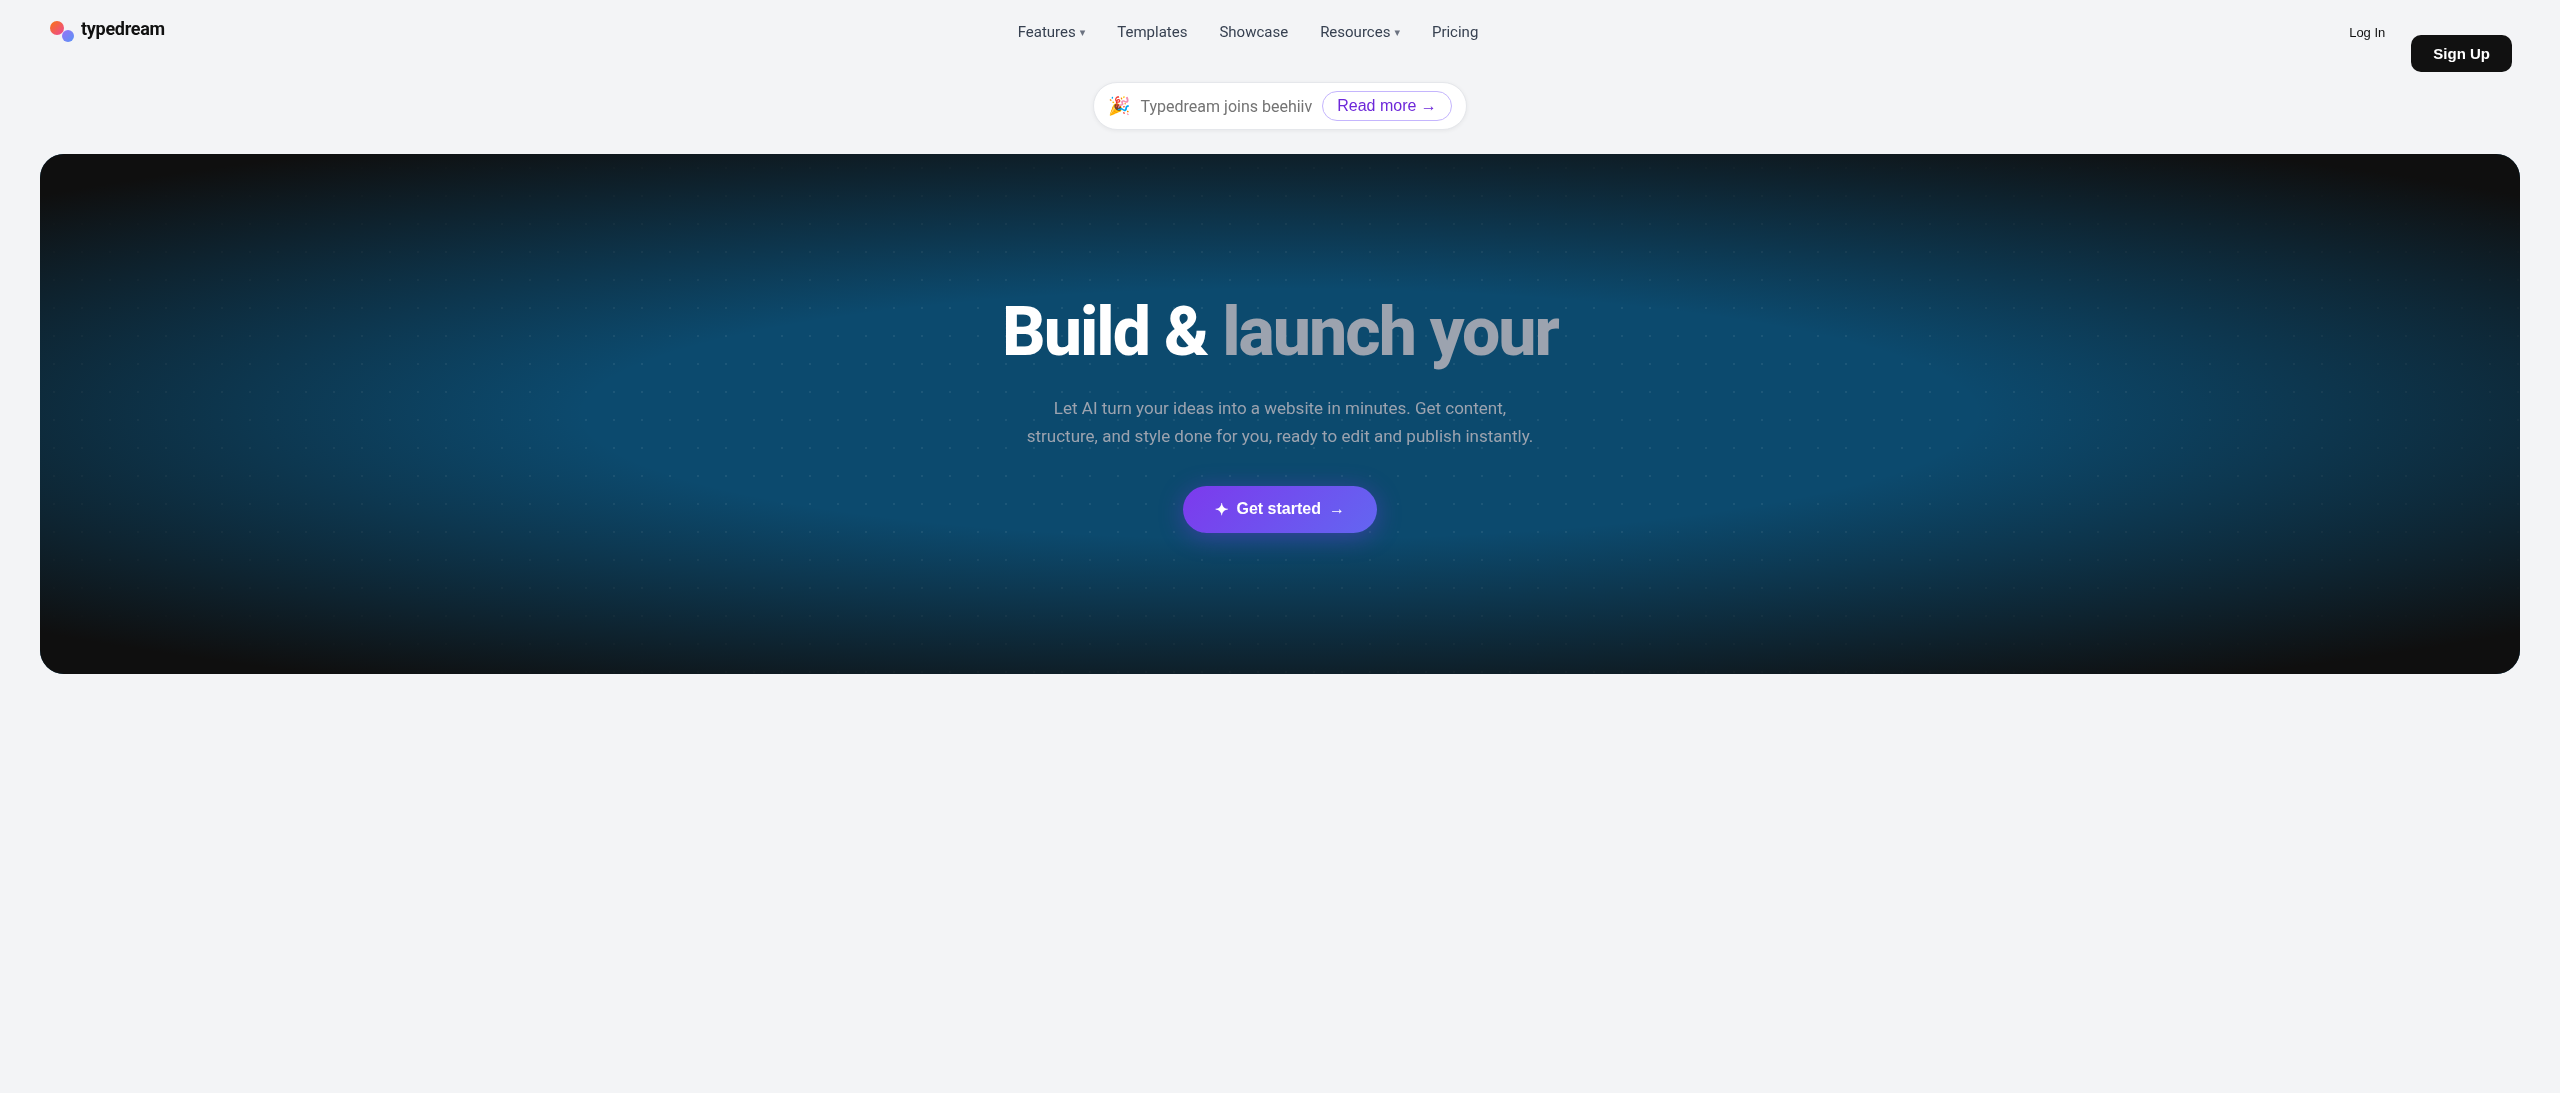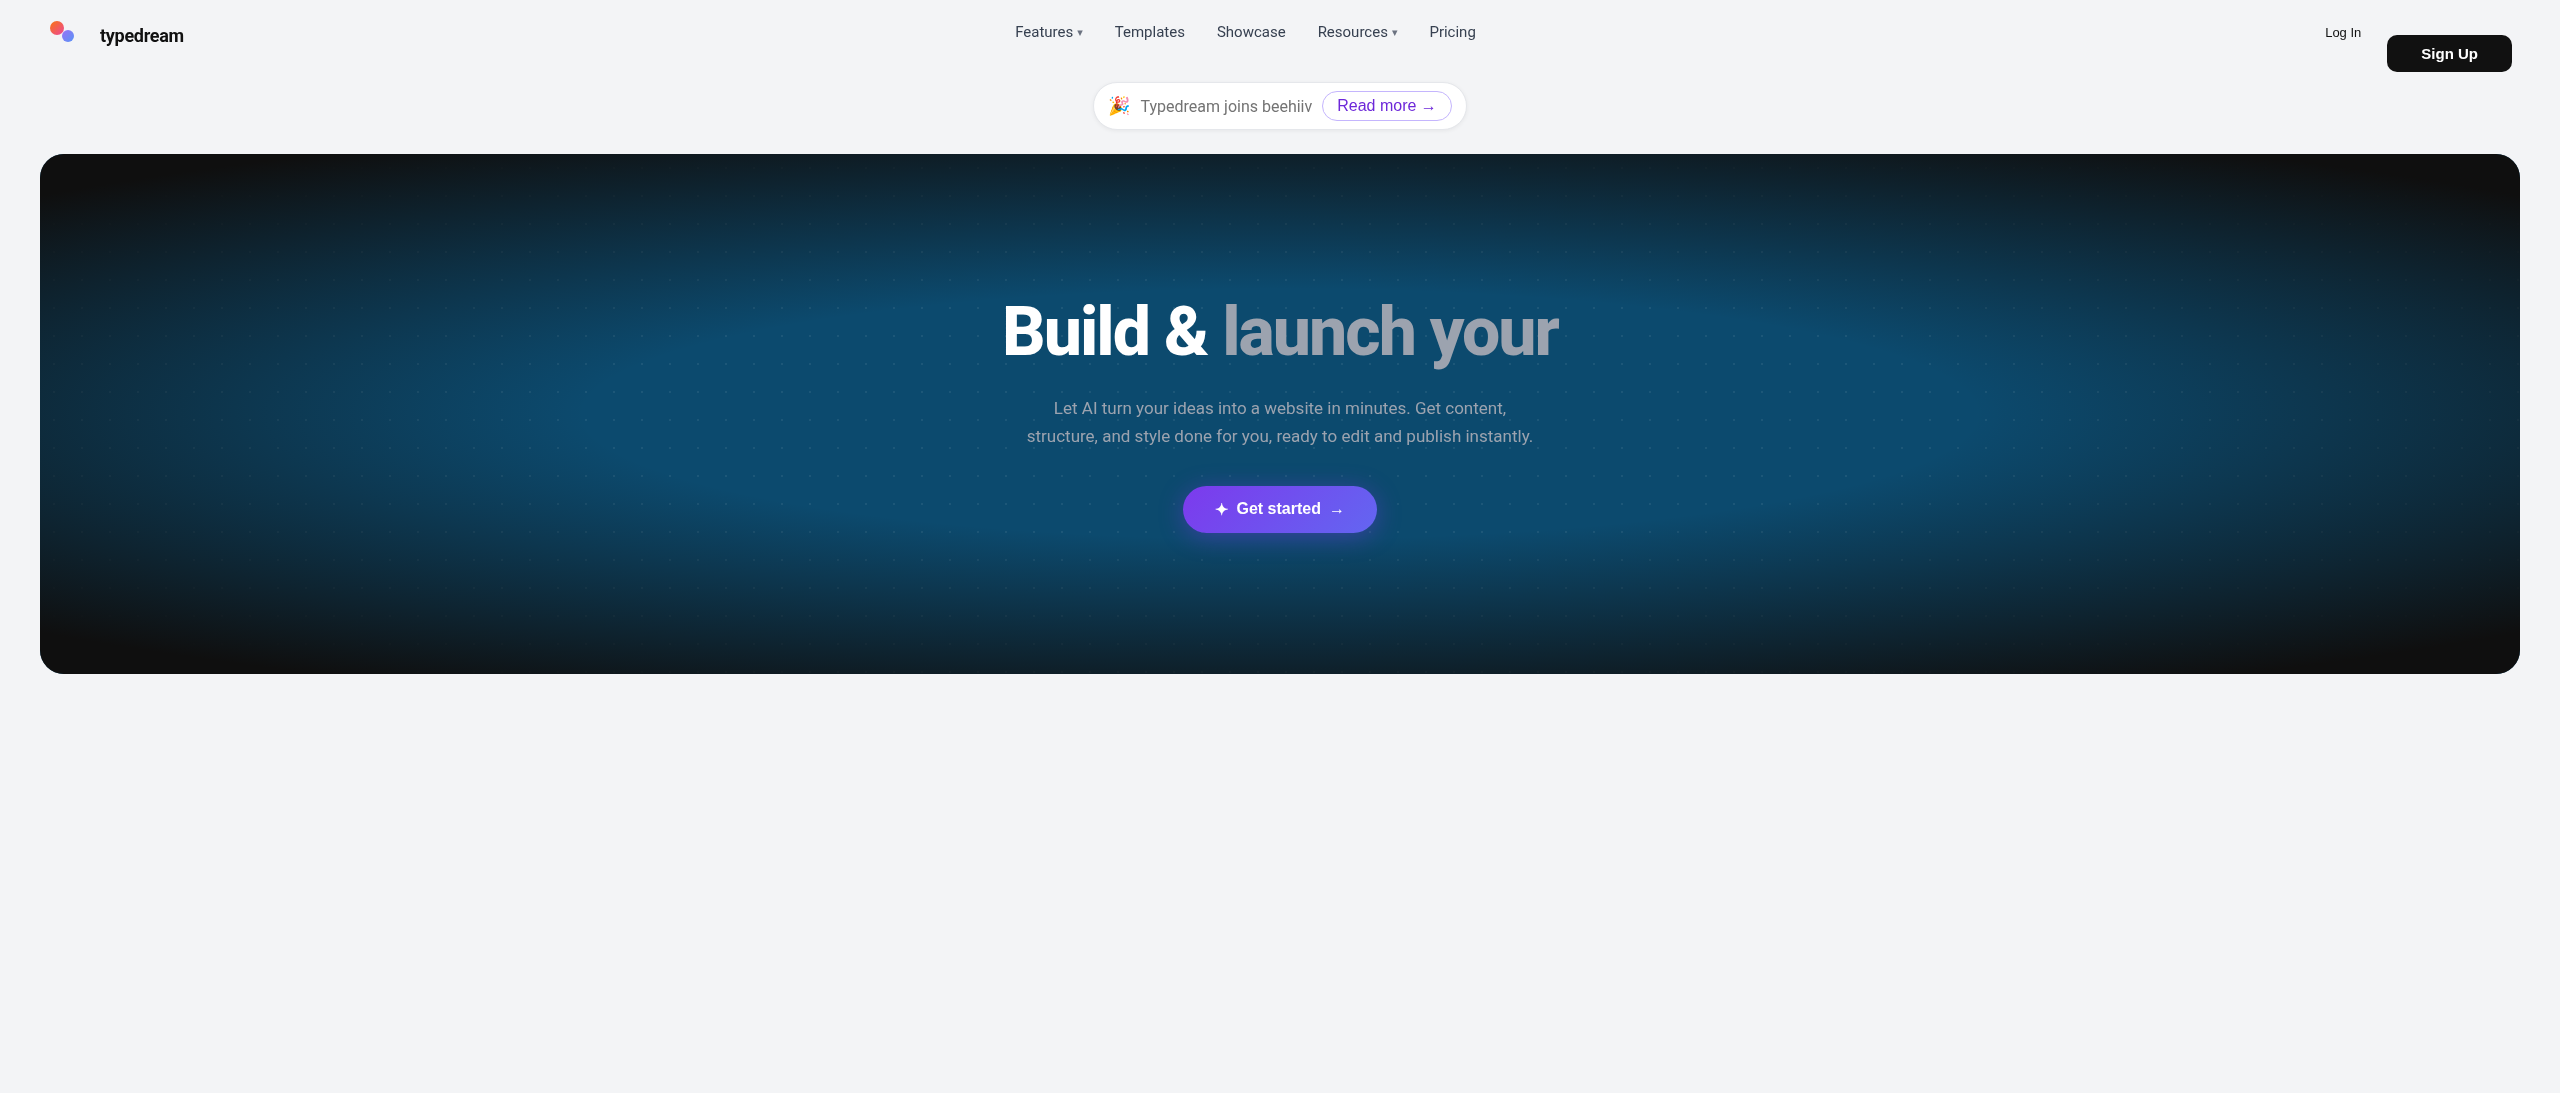--- a/index.html
+++ b/index.html
@@ -18,22 +18,22 @@
       justify-content: space-between;
       padding: 0 48px;
       height: 64px;
       background: #f3f4f6;
       position: relative;
       z-index: 10;
     }
 
     .nav-logo {
       display: flex;
-      align-items: flex-end;
-      gap: 24px;
+      align-items: flex-start;
+      gap: 5px;
       cursor: pointer;
       text-decoration: none;
     }
 
     .logo-icon {
       width: 28px;
       height: 28px;
     }
 
     .logo-text {
@@ -80,21 +80,21 @@
       font-weight: 500;
       color: #111;
       background: transparent;
       border: none;
       cursor: pointer;
       border-radius: 8px;
       transition: background 0.15s;
     }
 
     .btn-signup {
-      padding: 10px 34px;
+      padding: 10px 22px;
       font-size: 15px;
       font-weight: 600;
       color: #fff;
       background: #111;
       border: none;
       border-radius: 10px;
       cursor: pointer;
       transition: background 0.15s;
       margin-top: 42px;
     }

